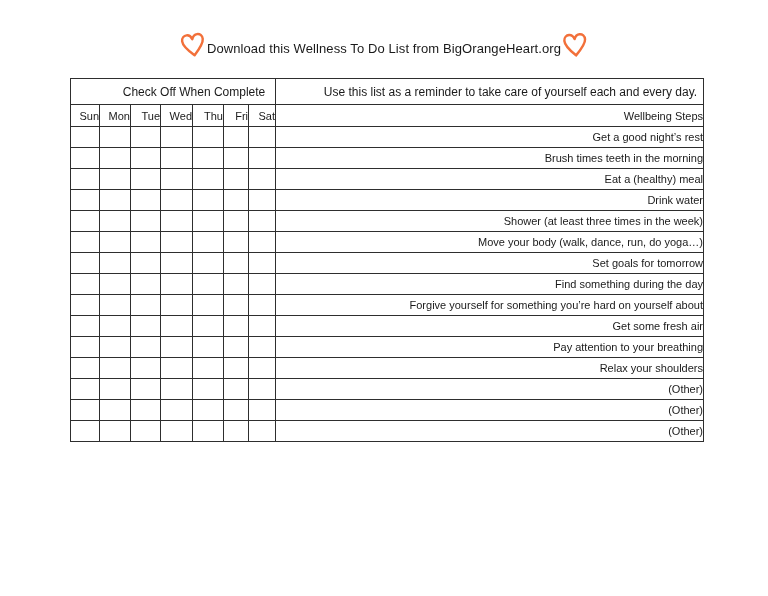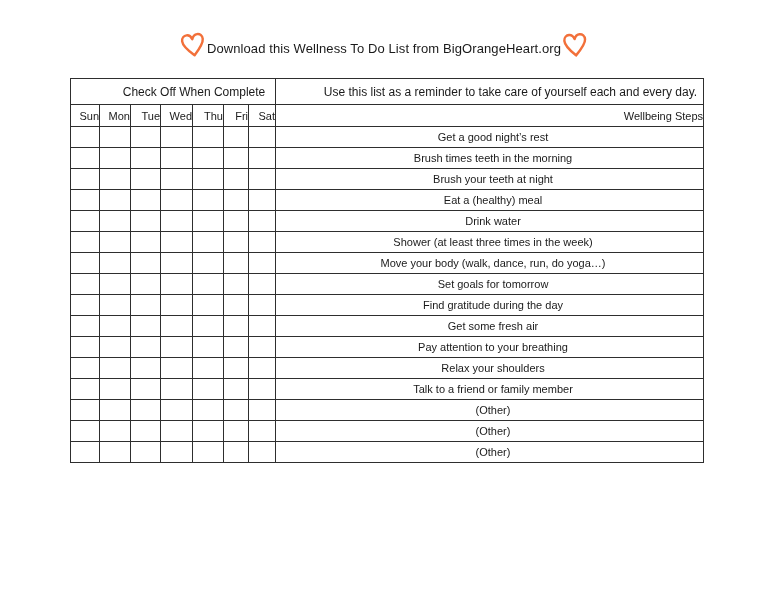--- a/index.html
+++ b/index.html
@@ -22,21 +22,21 @@
     position:absolute;left:70px;top:78px;width:633px;
     border-collapse:collapse;table-layout:fixed;
   }
   .checklist th,.checklist td{
     border:1px solid #2e2e2e;padding:0;font-weight:normal;
     overflow:hidden;white-space:nowrap;
   }
   tr.h1 th{height:25px;font-size:12px;text-align:center;vertical-align:middle;padding-left:42px;}
   tr.h2 th{height:21px;font-size:11px;text-align:right;vertical-align:middle;margin-left:14px;}
   tbody td{height:20px;font-size:11px;vertical-align:middle;}
-  td.step-cell{padding-left:7px;text-align:center;}
+  td.step-cell{padding-left:7px;text-align:right;}
 </style>
 </head>
 <body>
 
 <div class="page">
 
   <div class="doc-header">
     <svg class="heart left" viewBox="0 0 32 30" fill="none">
       <path d="M16 26.5 C9 20 4.2 14.6 4.2 9.4 C4.2 5.4 7 3.2 10 3.2 C12.9 3.2 14.9 5.3 16 8.2 C17.1 5.3 19.2 3.2 22.1 3.2 C25.2 3.2 27.9 5.4 27.9 9.4 C27.9 14.6 23 20 16.4 26.9" stroke="#F2703A" stroke-width="2.8" stroke-linecap="round" stroke-linejoin="round"></path>
     </svg>
@@ -95,30 +95,20 @@
           <td class="step-cell">Brush times teeth in the morning</td>
         </tr>
         <tr>
           <td></td>
           <td></td>
           <td></td>
           <td></td>
           <td></td>
           <td></td>
           <td></td>
-          <td class="step-cell">Brush your teeth at night</td>
-        </tr>
-        <tr>
-          <td></td>
-          <td></td>
-          <td></td>
-          <td></td>
-          <td></td>
-          <td></td>
-          <td></td>
           <td class="step-cell">Eat a (healthy) meal</td>
         </tr>
         <tr>
           <td></td>
           <td></td>
           <td></td>
           <td></td>
           <td></td>
           <td></td>
           <td></td>
@@ -155,21 +145,31 @@
           <td class="step-cell">Set goals for tomorrow</td>
         </tr>
         <tr>
           <td></td>
           <td></td>
           <td></td>
           <td></td>
           <td></td>
           <td></td>
           <td></td>
-          <td class="step-cell">Find gratitude during the day</td>
+          <td class="step-cell">Find something during the day</td>
+        </tr>
+        <tr>
+          <td></td>
+          <td></td>
+          <td></td>
+          <td></td>
+          <td></td>
+          <td></td>
+          <td></td>
+          <td class="step-cell">Forgive yourself for something you’re hard on yourself about</td>
         </tr>
         <tr>
           <td></td>
           <td></td>
           <td></td>
           <td></td>
           <td></td>
           <td></td>
           <td></td>
           <td class="step-cell">Get some fresh air</td>
@@ -186,30 +186,20 @@
         </tr>
         <tr>
           <td></td>
           <td></td>
           <td></td>
           <td></td>
           <td></td>
           <td></td>
           <td></td>
           <td class="step-cell">Relax your shoulders</td>
-        </tr>
-        <tr>
-          <td></td>
-          <td></td>
-          <td></td>
-          <td></td>
-          <td></td>
-          <td></td>
-          <td></td>
-          <td class="step-cell">Talk to a friend or family member</td>
         </tr>
         <tr>
           <td></td>
           <td></td>
           <td></td>
           <td></td>
           <td></td>
           <td></td>
           <td></td>
           <td class="step-cell">(Other)</td>

